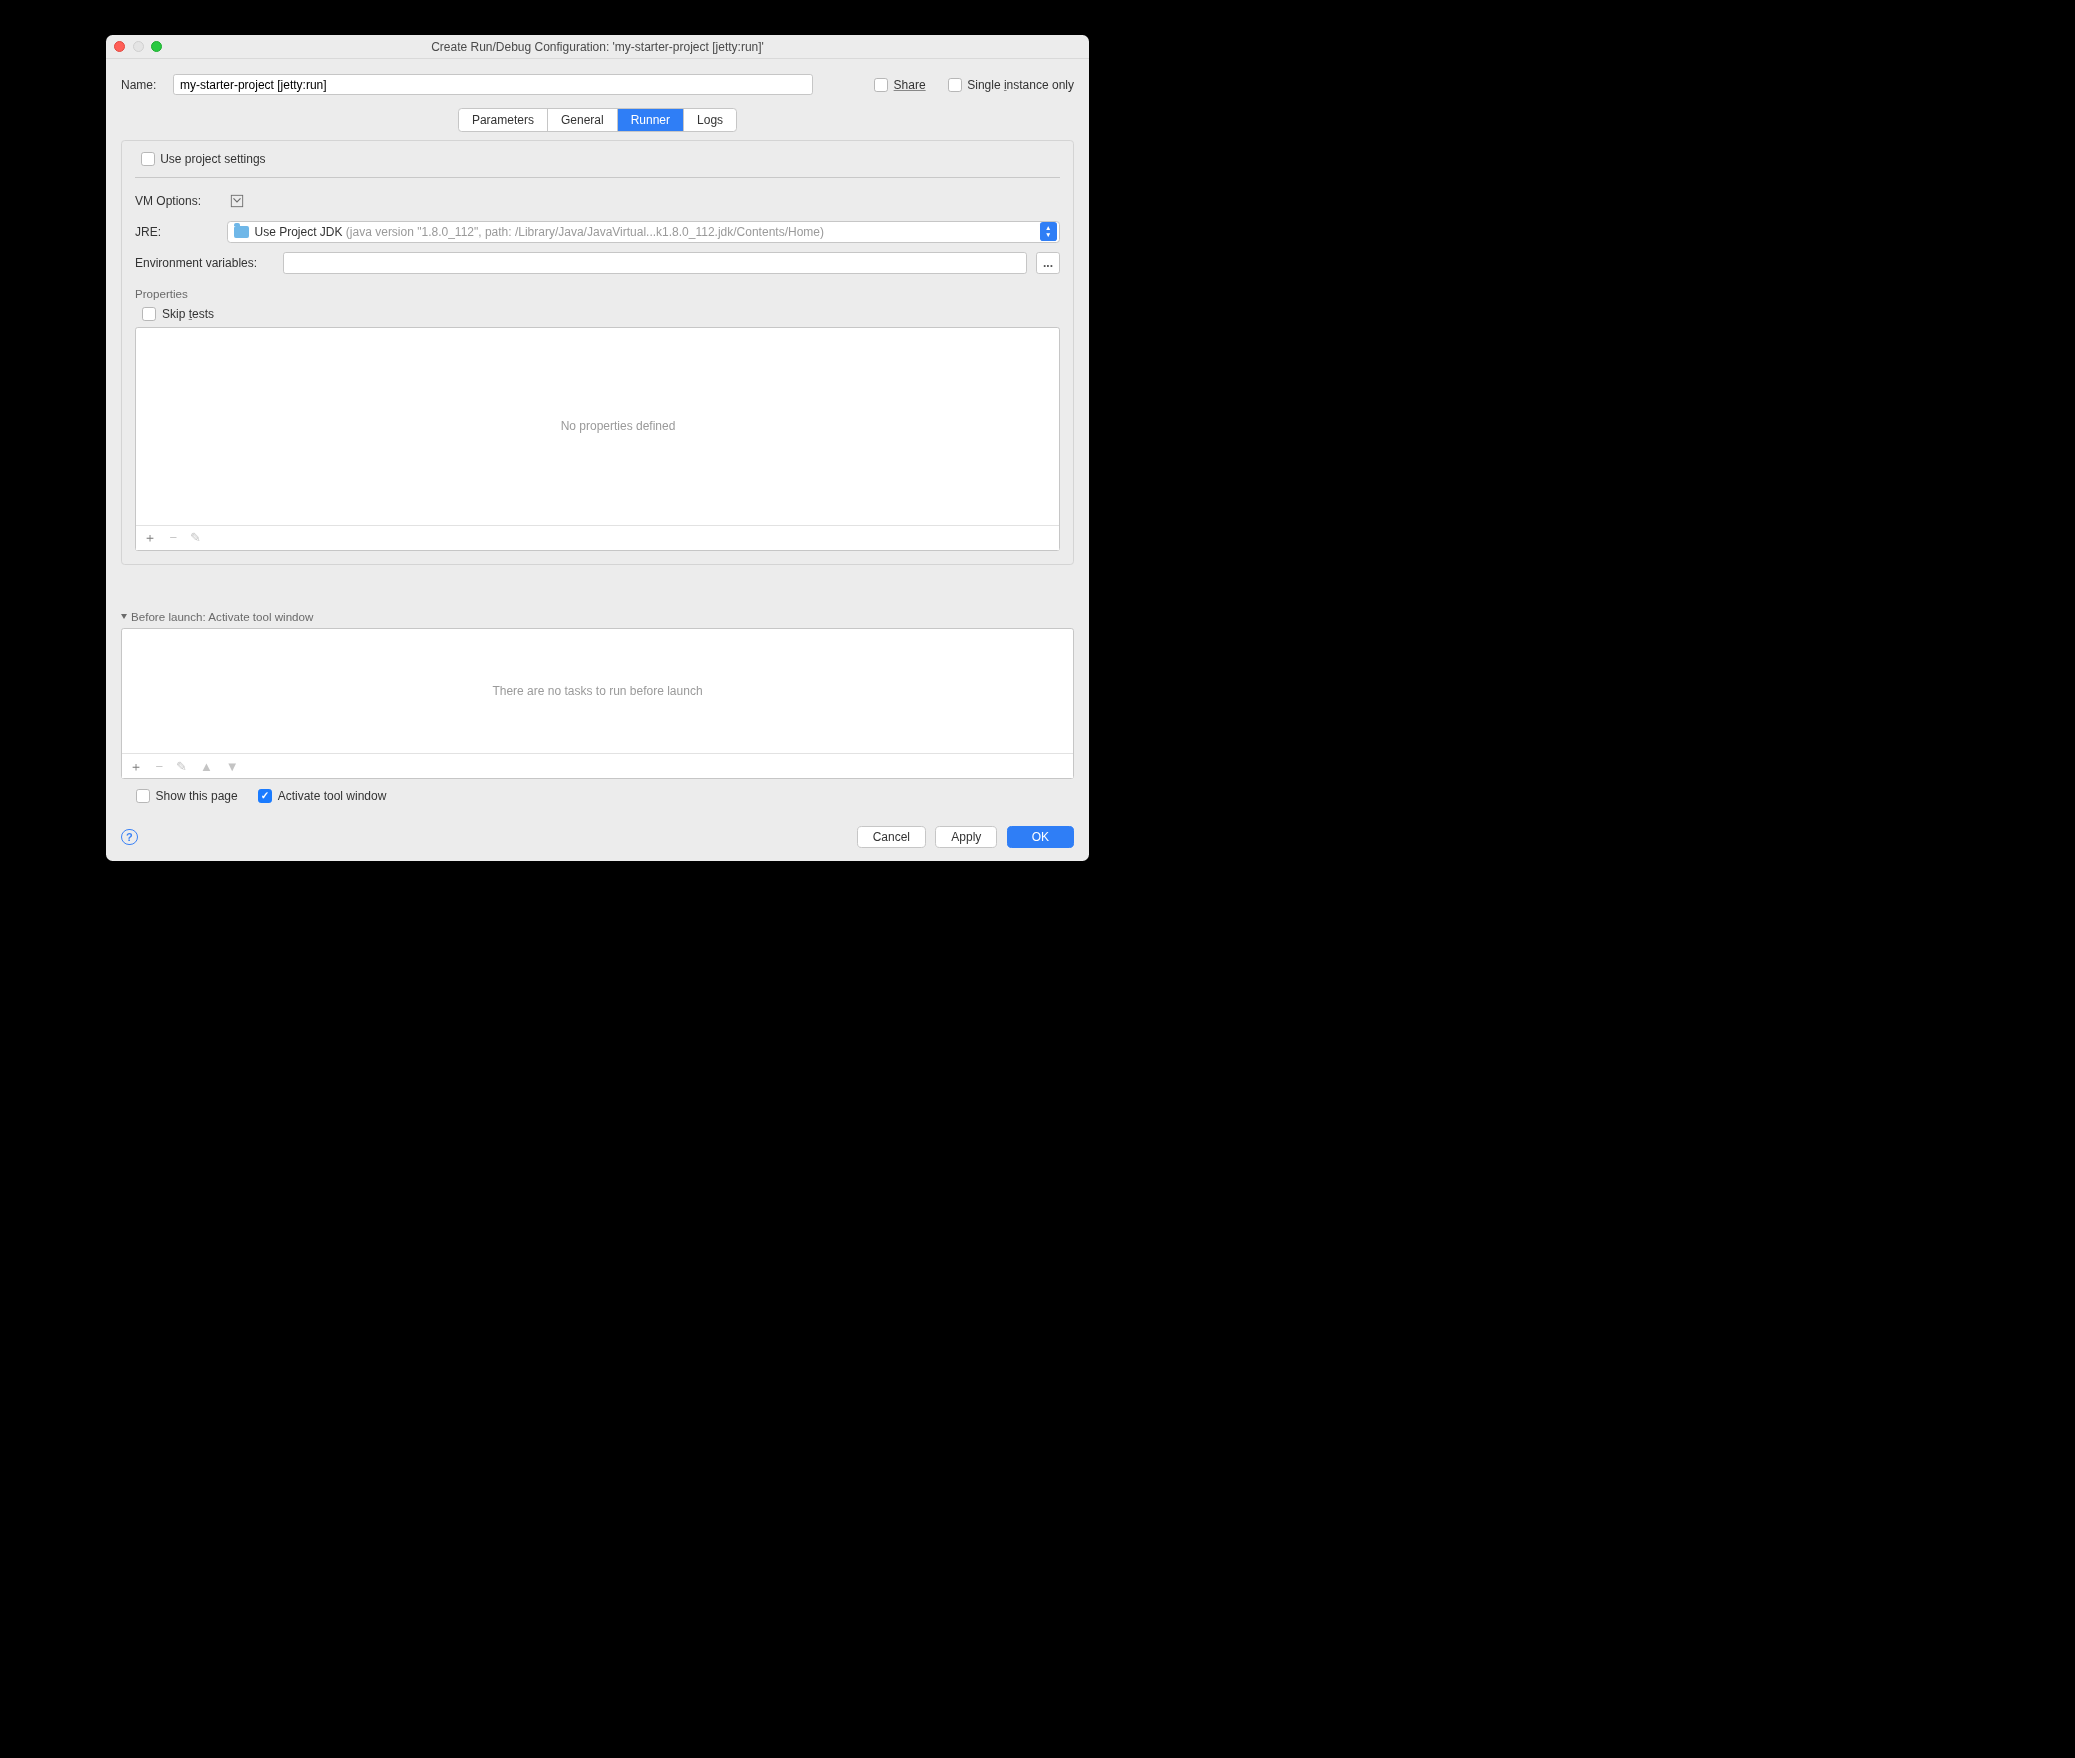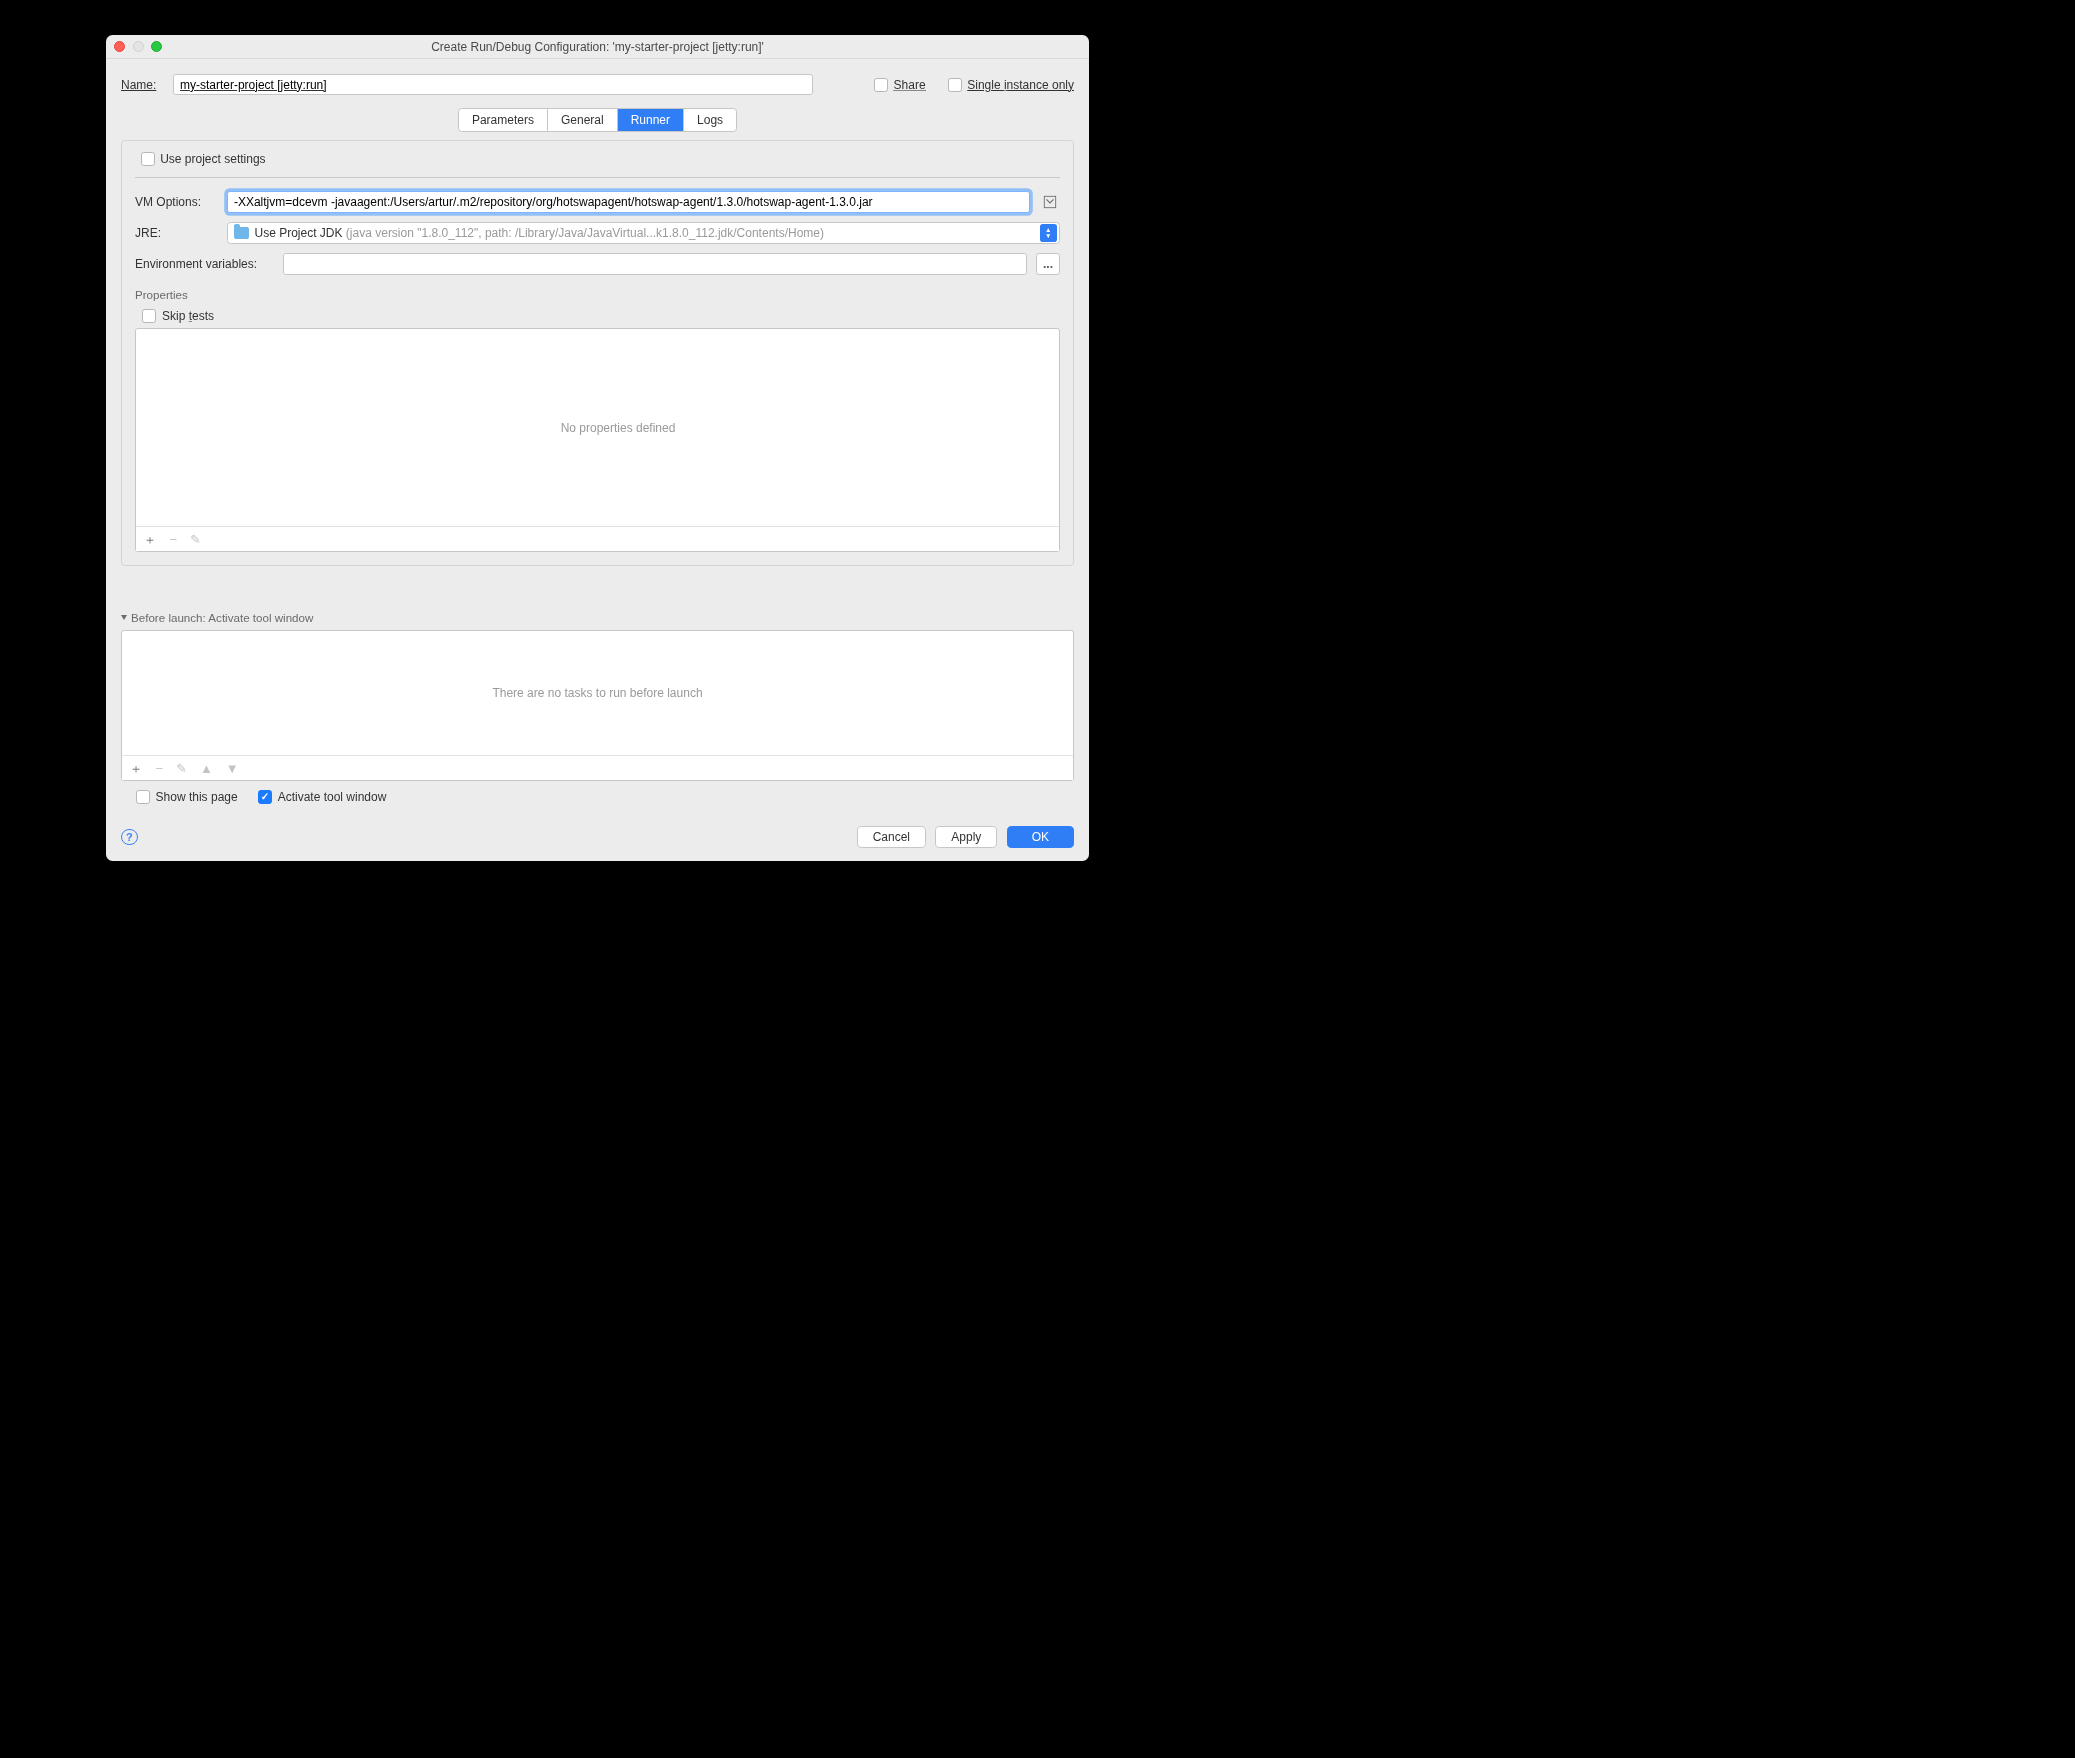--- a/index.html
+++ b/index.html
@@ -30,21 +30,21 @@
     border-bottom:0.9px solid #d9d9d9;
   }
   .traffic { position:absolute; left:8.3px; top:5.6px; display:flex; gap:7.4px; }
   .tl-btn { width:11px; height:11px; border-radius:50%; }
   .tl-close { background:#ff5f57; border:0.5px solid #e1473f; }
   .tl-min   { background:#e4e4e4; border:0.5px solid #cfcfcf; }
   .tl-max   { background:#28c940; border:0.5px solid #1dac2f; }
   .title { flex:1; text-align:center; font-size:12px; color:#4a4a4a; }
   .content { position:absolute; left:0; top:24px; right:0; bottom:0; padding:15px; }
   .row { display:flex; align-items:center; gap:9.3px; }
-  .name-row { margin-bottom:13px;text-decoration:underline; }
+  .name-row { margin-bottom:13px; }
   .name-row label { width:43px; }
   .text-input {
     height:21.3px; background:#fff; border:0.9px solid #c6c6c6; border-radius:2.8px;
     padding:0 5.6px; font-size:12px; outline:none;
   }
   .name-input { flex:1; max-width:640px; }
   .chk { width:14px; height:14px; border:0.9px solid #b7b7b7; border-radius:2.8px; background:#fff; display:inline-flex; align-items:center; justify-content:center; }
   .chk.checked { background:#1a7bff; border-color:#1a7bff; }
   .chk.checked::after { content:"✓"; color:#fff; font-size:10.2px; line-height:1; font-weight:bold; }
   .underline-s { text-decoration:underline; text-decoration-color:#888; }
@@ -177,21 +177,20 @@
 
     <div class="panel">
       <div class="gap6" style="margin-left:5.6px;">
         <span class="chk"></span>
         <span>Use project settings</span>
       </div>
       <div class="sep"></div>
 
       <div class="row" style="margin-bottom:9.3px;">
         <span class="lbl">VM Options:</span>
-        <input class="vm-input" value="-XXaltjvm=dcevm -javaagent:/Users/artur/.m2/repository/org/hotswapagent/hotswap-agent/1.3.0/hotswap-agent-1.3.0.jar" style="">
         <span class="icon-btn">
           <svg width="14" height="14" viewBox="0 0 16 16">
               <rect x="1.5" y="1.5" width="13" height="13" fill="none" stroke="#6a6a6a"></rect>
               <path d="M4 5 L8 9 L12 5" fill="none" stroke="#6a6a6a" stroke-width="1.3"></path>
             </svg>
         </span>
       </div>
 
       <div class="row" style="margin-bottom:9.3px;">
         <span class="lbl">JRE:</span>

